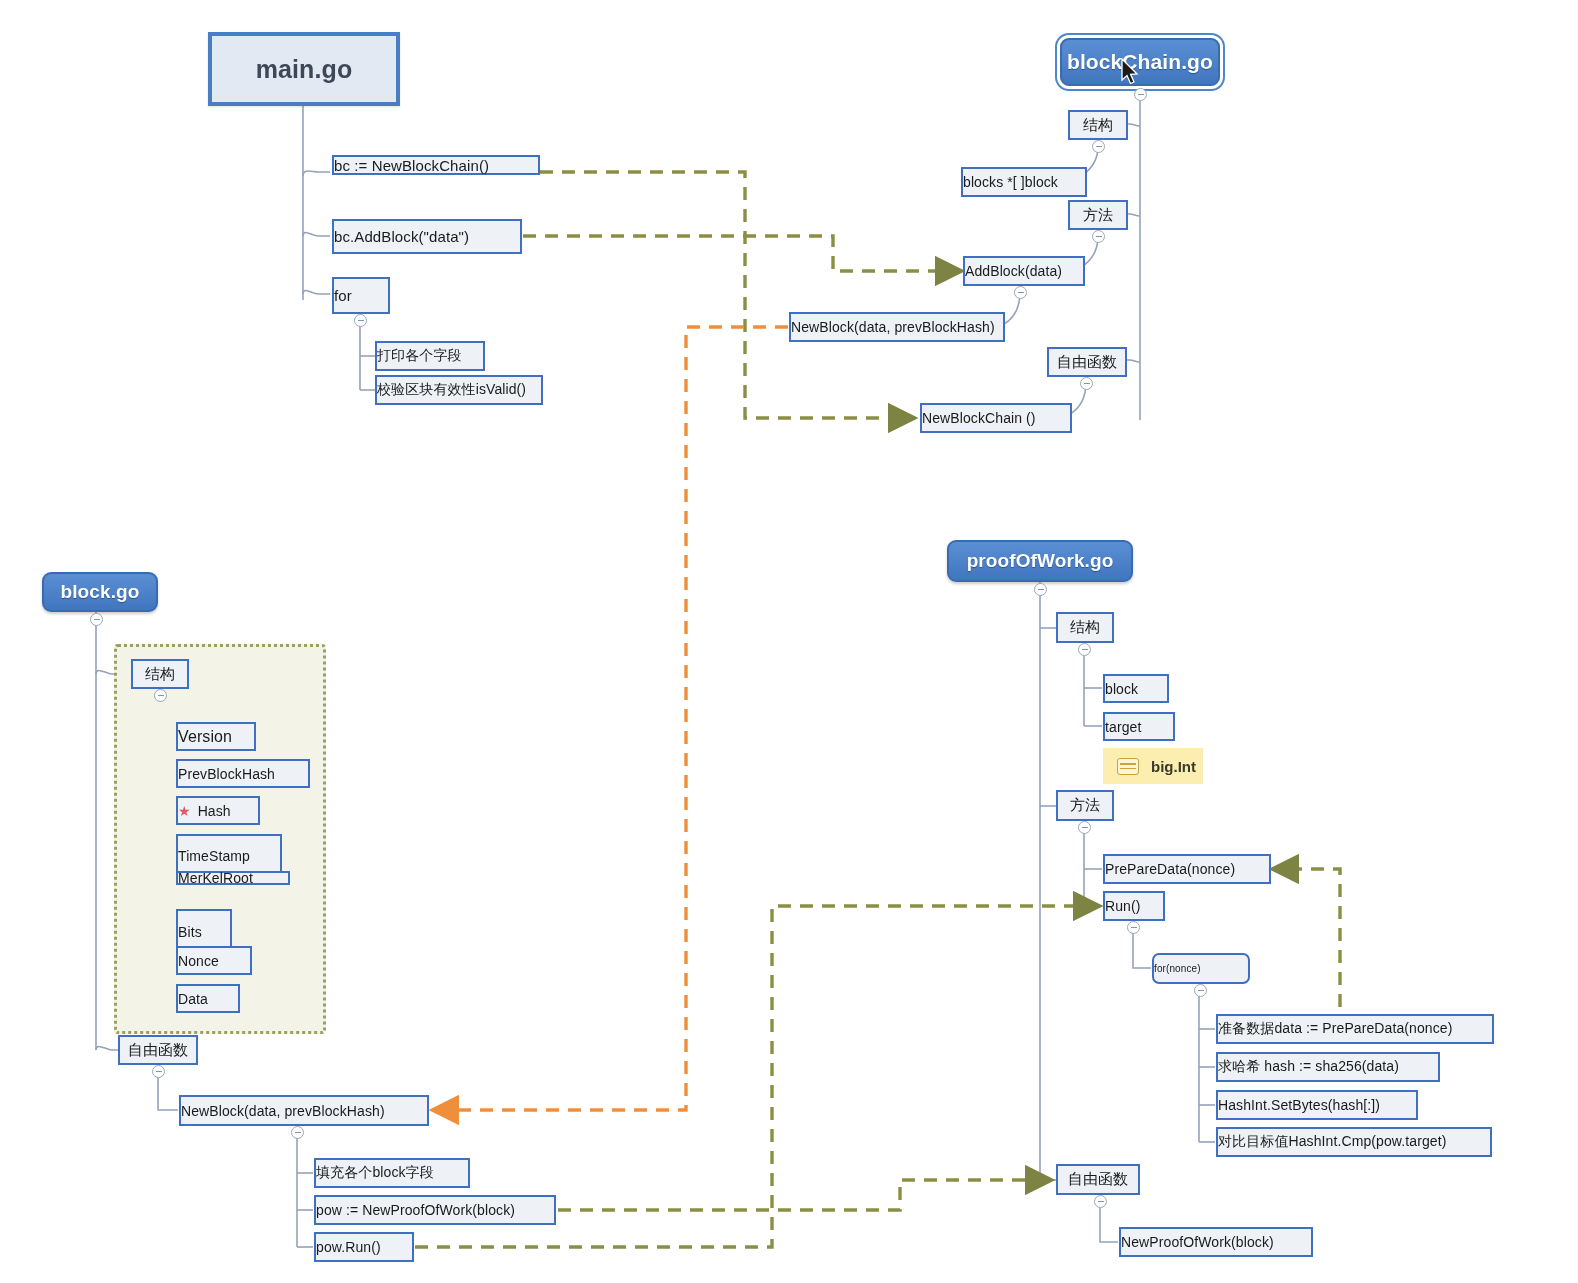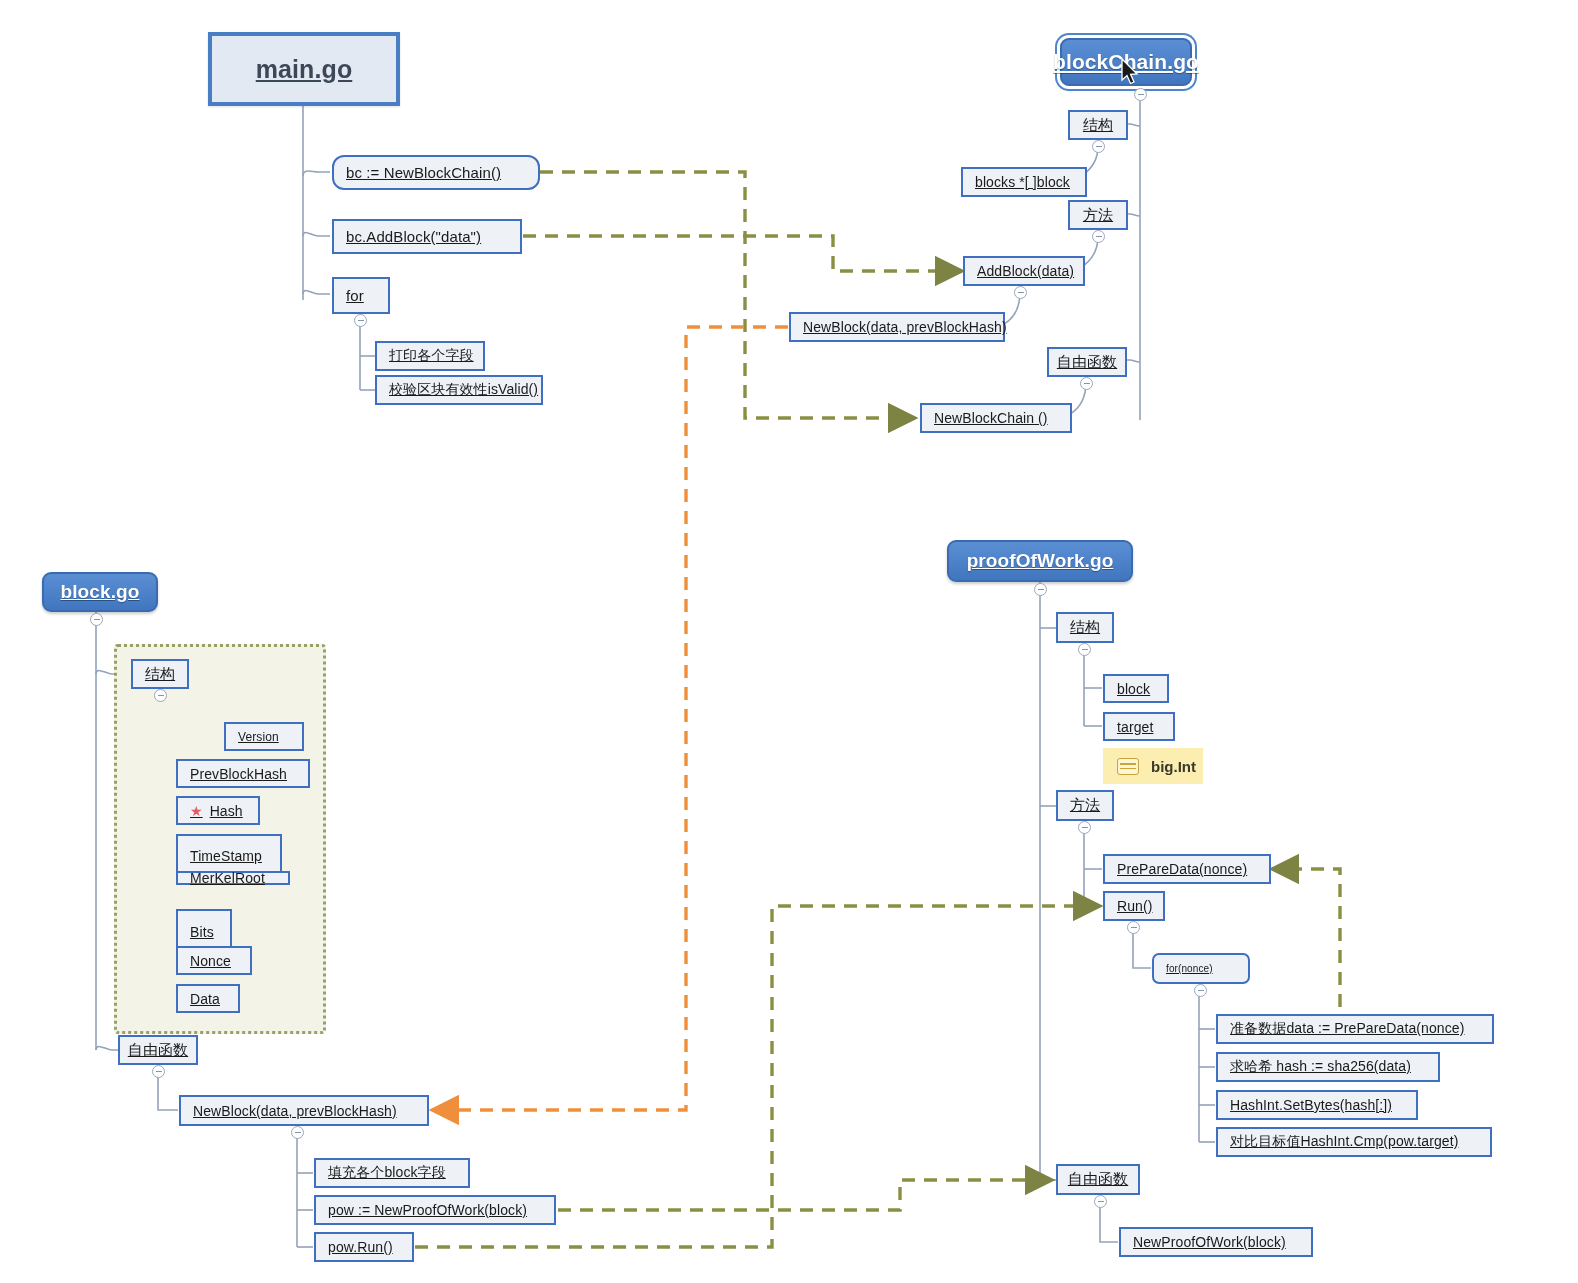--- a/index.html
+++ b/index.html
@@ -14,23 +14,22 @@
   
   .node{
     position:absolute;
     box-sizing:border-box;
     display:flex;align-items:center;
     white-space:nowrap;
     background:#eef1f6;
     border:2px solid #3f6fc0;
     color:#1a1a1a;
     font-size:15px;
-    padding:0 12px;
+    padding:0 0;
     letter-spacing:.1px;
-    text-decoration:underline;
   }
   .node.pad-left{justify-content:flex-start;}
   .node.center{justify-content:center;}
 
   
   .root-light{
     background:#e3e9f2;
     border:4px solid #4a7ec4;
     font-size:25px;font-weight:bold;color:#3c4858;
     justify-content:center;
@@ -204,42 +203,42 @@
     <g fill="none" stroke="#ef8f3c" stroke-width="3.4" stroke-dasharray="13 9">
 
       <path d="M788,327 L686,327 L686,1110 L432,1110" marker-end="url(#arrOrange)"></path>
     </g>
   </svg>
 
   <div class="node root-light" style="left:208px;top:32px;width:192px;height:74px;">
     <span>main.go</span>
   </div>
 
-  <div class="node pad-left" style="left:332px;top:155px;width:208px;height:35px;border-radius:12px;">
+  <div class="node pad-left" style="left:332px;top:155px;width:208px;height:20px;">
     <span>bc := NewBlockChain()</span>
   </div>
 
   <div class="node pad-left" style="left:332px;top:219px;width:190px;height:35px;">
     <span>bc.AddBlock("data")</span>
   </div>
 
   <div class="node pad-left" style="left:332px;top:277px;width:58px;height:37px;">
     <span>for</span>
   </div>
   <div class="handle" style="left:354px;top:314px;"></div>
 
   <div class="node pad-left" style="left:375px;top:341px;width:110px;height:30px;font-size:14px;">
     <span>打印各个字段</span>
   </div>
 
   <div class="node pad-left" style="left:375px;top:375px;width:168px;height:30px;font-size:14px;">
     <span>校验区块有效性isValid()</span>
   </div>
 
-  <div class="node root-solid selected" style="left:1060px;top:38px;width:132px;height:48px;align-items:center;">
+  <div class="node root-solid selected" style="left:1060px;top:38px;width:160px;height:48px;align-items:center;">
     <span>blockChain.go</span>
   </div>
   <div class="handle" style="left:1134px;top:88px;"></div>
 
   <svg class="cursor" style="left:1120px;top:58px;" viewBox="0 0 20 28">
     <path d="M2,1 L2,22 L7,17.5 L10.5,25.5 L14,24 L10.6,16.3 L17,16 z" fill="#1a1a1a" stroke="#ffffff" stroke-width="1.3"></path>
   </svg>
 
   <div class="node center" style="left:1068px;top:110px;width:60px;height:30px;">
     <span>结构</span>
@@ -278,21 +277,21 @@
   </div>
   <div class="handle" style="left:90px;top:613px;"></div>
 
   <div class="group-box" style="left:114px;top:644px;width:212px;height:390px;"></div>
 
   <div class="node center" style="left:131px;top:659px;width:58px;height:30px;">
     <span>结构</span>
   </div>
   <div class="handle" style="left:154px;top:689px;"></div>
 
-  <div class="node pad-left" style="left:176px;top:722px;width:80px;height:29px;font-size:12px;margin-left:48px;">
+  <div class="node pad-left" style="left:176px;top:722px;width:80px;height:29px;font-size:16px;">
     <span>Version</span>
   </div>
   <div class="node pad-left" style="left:176px;top:759px;width:134px;height:29px;font-size:14px;">
     <span>PrevBlockHash</span>
   </div>
   <div class="node pad-left" style="left:176px;top:796px;width:84px;height:29px;font-size:14px;">
     <span class="star">★</span>
     <span>Hash</span>
   </div>
   <div class="node pad-left" style="left:176px;top:834px;width:106px;height:44px;font-size:14px;">

